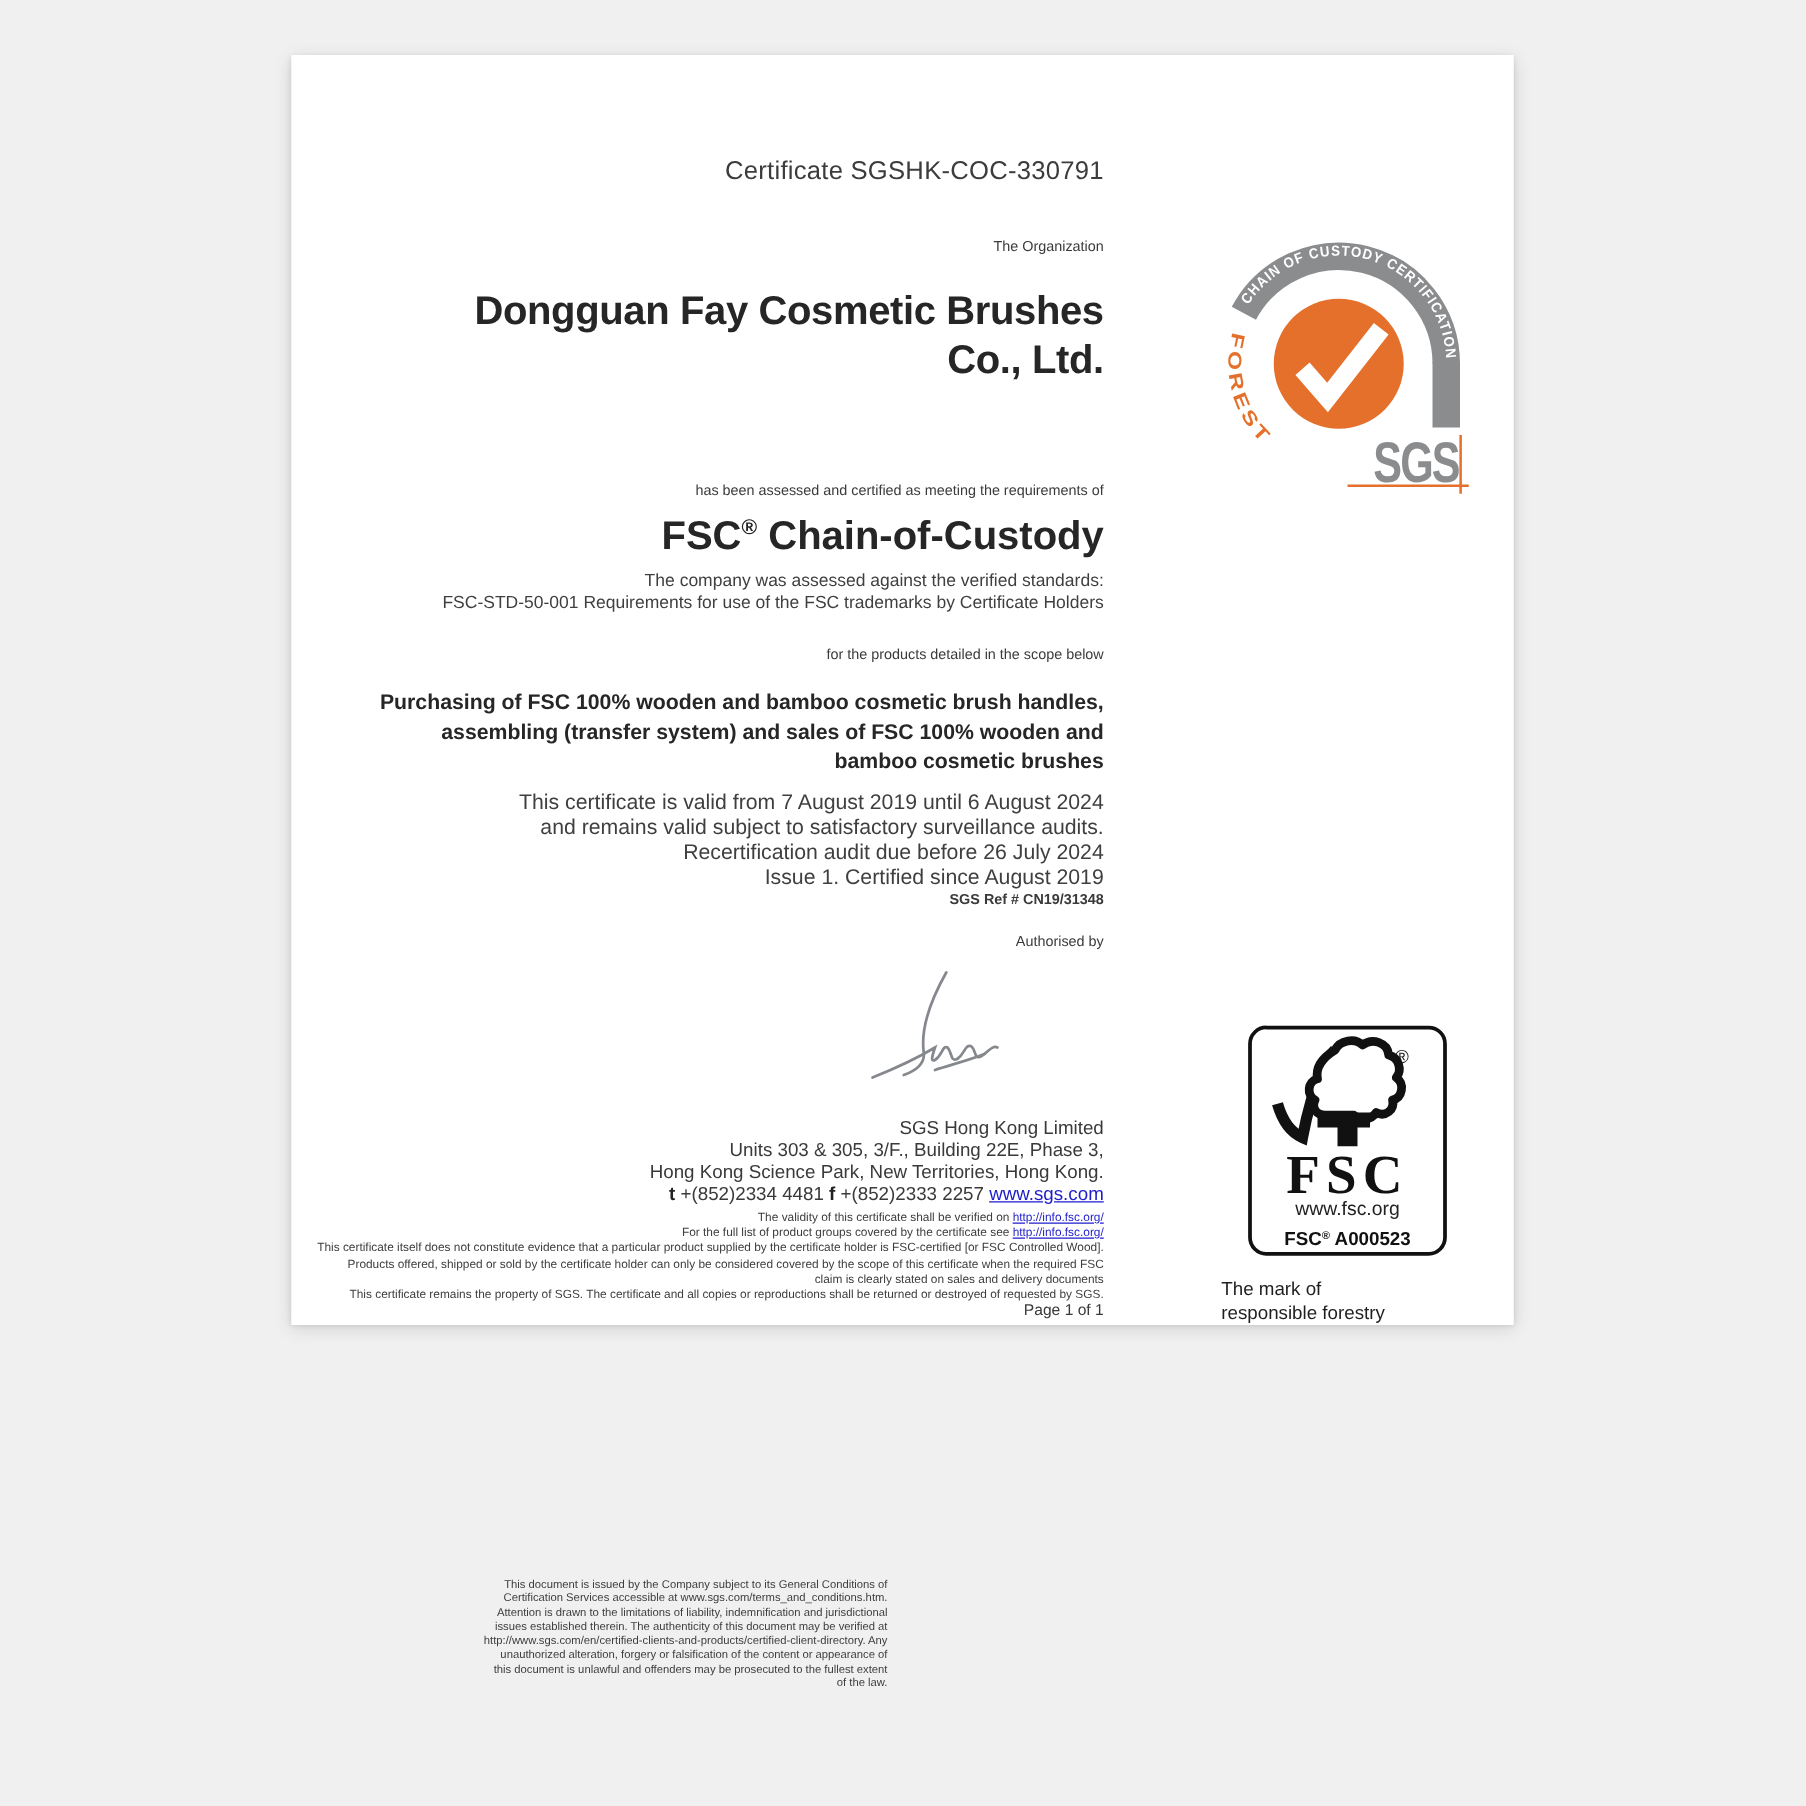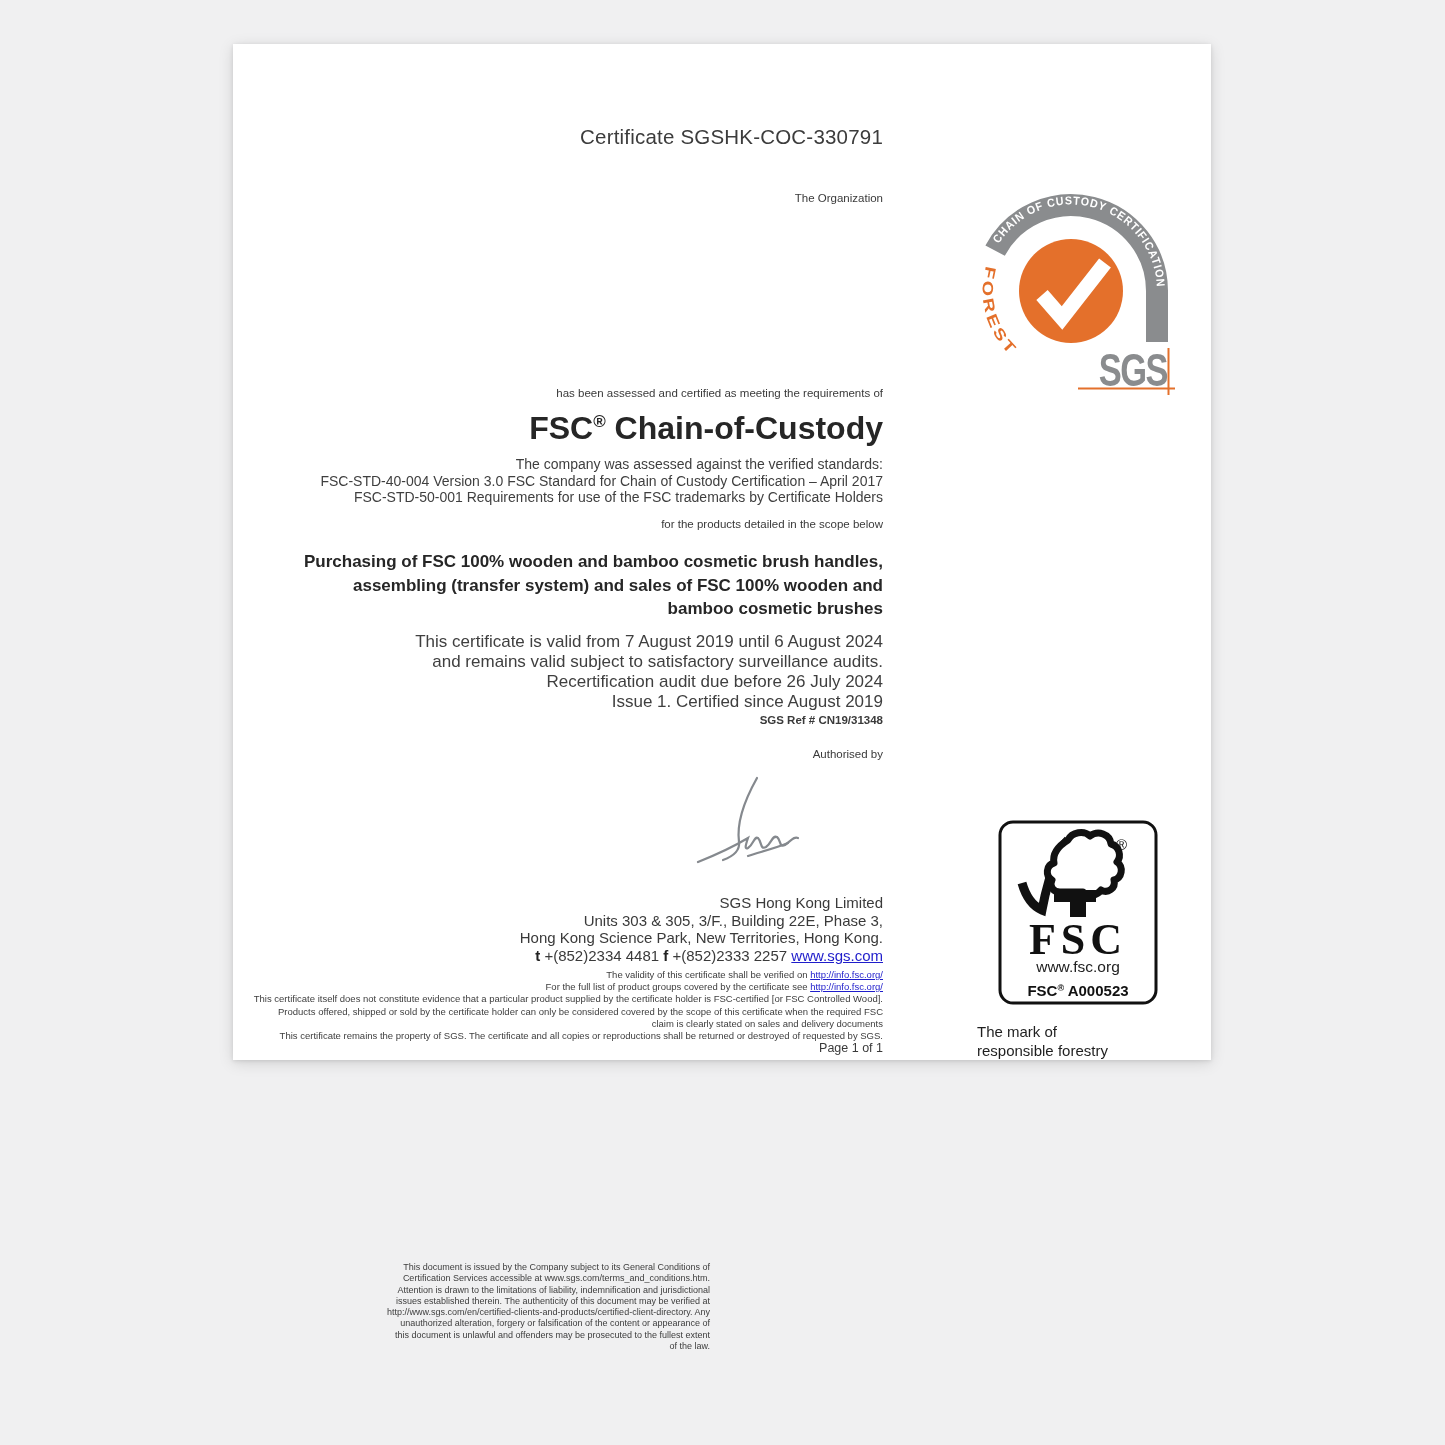--- a/index.html
+++ b/index.html
@@ -44,29 +44,32 @@
 </style>
 </head>
 <body>
 
 <div class="page">
 
   <div class="blk cert-no">Certificate SGSHK-COC-330791</div>
 
   <div class="blk org-label">The Organization</div>
 
+  <div class="blk company">
+    <div>Dongguan Fay Cosmetic Brushes</div>
+    <div>Co., Ltd.</div>
+  </div>
 
 
   <div class="blk assessed">has been assessed and certified as meeting the requirements of</div>
 
   <div class="blk fsc-heading"><span>FSC</span><sup>®</sup><span> Chain-of-Custody</span></div>
 
   <div class="blk standards">
     <div>The company was assessed against the verified standards:</div>
-    <div>FSC-STD-40-004 Version 3.0 FSC Standard for Chain of Custody Certification – April 2017</div>
     <div>FSC-STD-50-001 Requirements for use of the FSC trademarks by Certificate Holders</div>
   </div>
 
   <div class="blk scope-intro">for the products detailed in the scope below</div>
 
   <div class="blk products">
     <div>Purchasing of FSC 100% wooden and bamboo cosmetic brush handles,</div>
     <div>assembling (transfer system) and sales of FSC 100% wooden and</div>
     <div>bamboo cosmetic brushes</div>
   </div>

